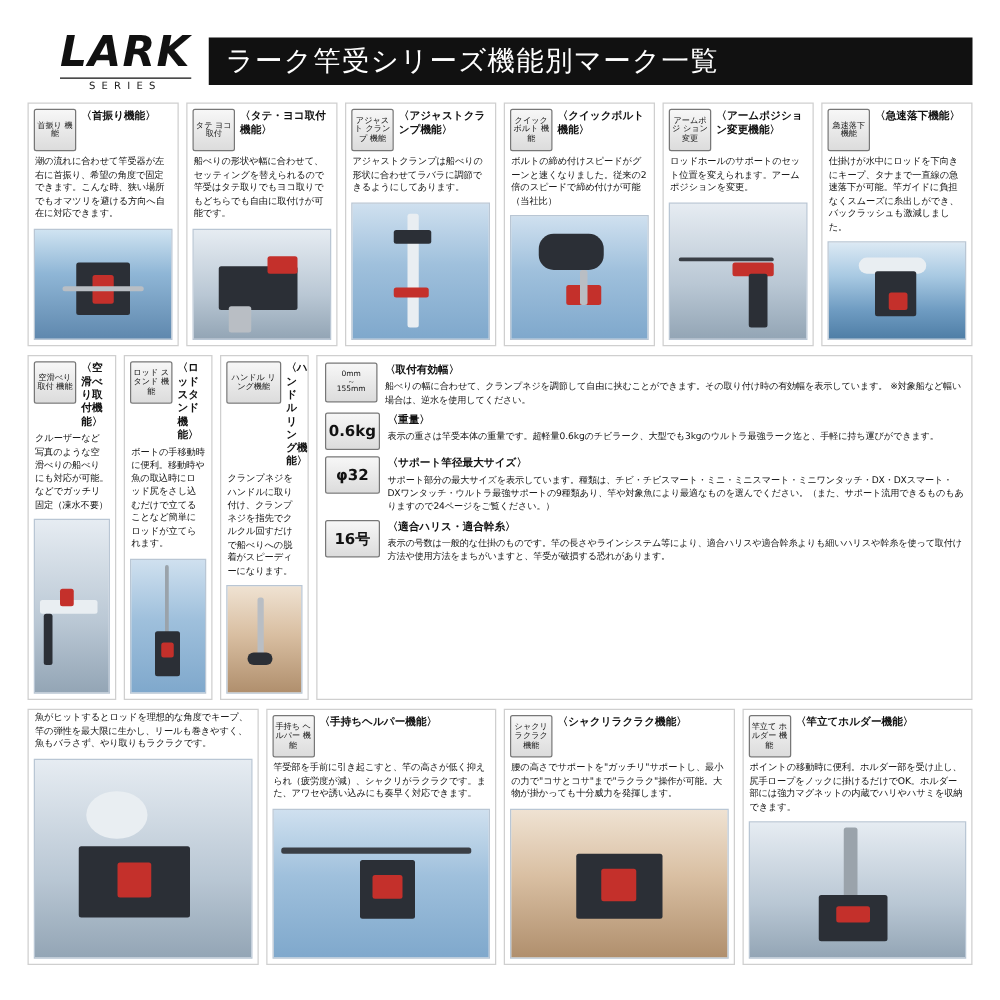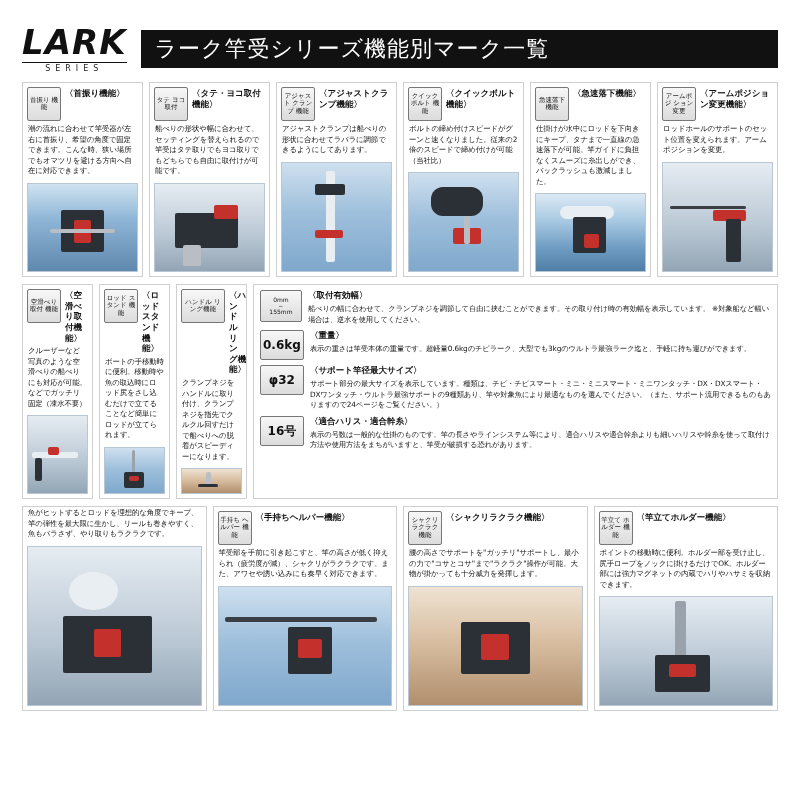--- a/index.html
+++ b/index.html
@@ -15,20 +15,21 @@
     width:800px;height:800px;
     box-sizing:border-box;
     padding:26px 22px 18px 22px;
   }
 
   
   .header{
     display:flex;align-items:center;gap:14px;
     height:46px;
     margin-bottom:10px;
+    margin-left:26px;
   }
   .brand{
     display:flex;flex-direction:column;align-items:center;justify-content:center;
     line-height:1;
   }
   .brand-main{
     font-family:"DejaVu Sans","Liberation Sans",sans-serif;
     font-weight:bold;font-style:italic;
     font-size:34px;letter-spacing:1px;color:#111;
   }
@@ -215,49 +216,49 @@
       <div class="desc">ボルトの締め付けスピードがグーンと速くなりました。従来の2倍のスピードで締め付けが可能（当社比）</div>
       <div class="photo">
         <div class="gear" style="left:20%;top:14%;width:48%;height:30%;border-radius:12px;"></div>
         <div class="gear red" style="left:40%;top:56%;width:26%;height:16%;"></div>
         <div class="gear silver" style="left:50%;top:44%;width:6%;height:28%;"></div>
       </div>
     </div>
 
     <div class="cell flex1">
       <div class="head">
+        <div class="badge">アームポジ
+ション
+変更</div>
+        <div class="fn-title">〈アームポジション変更機能〉</div>
+      </div>
+      <div class="desc">ロッドホールのサポートのセット位置を変えられます。アームポジションを変更。</div>
+      <div class="photo grey">
+        <div class="gear rod" style="left:6%;top:40%;width:70%;"></div>
+        <div class="gear red" style="left:46%;top:44%;width:30%;height:10%;"></div>
+        <div class="gear" style="left:58%;top:52%;width:14%;height:40%;"></div>
+      </div>
+    </div>
+
+    <div class="cell flex1">
+      <div class="head">
         <div class="badge">急速落下
 機能</div>
         <div class="fn-title">〈急速落下機能〉</div>
       </div>
       <div class="desc">仕掛けが水中にロッドを下向きにキープ、タナまで一直線の急速落下が可能。竿ガイドに負担なくスムーズに糸出しができ、バックラッシュも激減しました。</div>
       <div class="photo ocean">
         <div class="gear white" style="left:22%;top:16%;width:50%;height:16%;border-radius:8px;"></div>
         <div class="gear" style="left:34%;top:30%;width:30%;height:46%;"></div>
         <div class="gear red" style="left:44%;top:52%;width:14%;height:18%;"></div>
       </div>
     </div>
-
-    <div class="cell flex1">
-      <div class="head">
-        <div class="badge">アームポジ
-ション
-変更</div>
-        <div class="fn-title">〈アームポジション変更機能〉</div>
-      </div>
-      <div class="desc">ロッドホールのサポートのセット位置を変えられます。アームポジションを変更。</div>
-      <div class="photo grey">
-        <div class="gear rod" style="left:6%;top:40%;width:70%;"></div>
-        <div class="gear red" style="left:46%;top:44%;width:30%;height:10%;"></div>
-        <div class="gear" style="left:58%;top:52%;width:14%;height:40%;"></div>
-      </div>
-    </div>
   </div>
 
-  <div class="row" style="height:215px">
+  <div class="row" style="height:276px">
 
     <div class="cell" style="width:150px">
       <div class="head">
         <div class="badge">空滑べり
 取付
 機能</div>
         <div class="fn-title">〈空滑べり取付機能〉</div>
       </div>
       <div class="desc">クルーザーなど写真のような空滑べりの船べりにも対応が可能。などでガッチリ固定（凍水不要）</div>
       <div class="photo grey">

